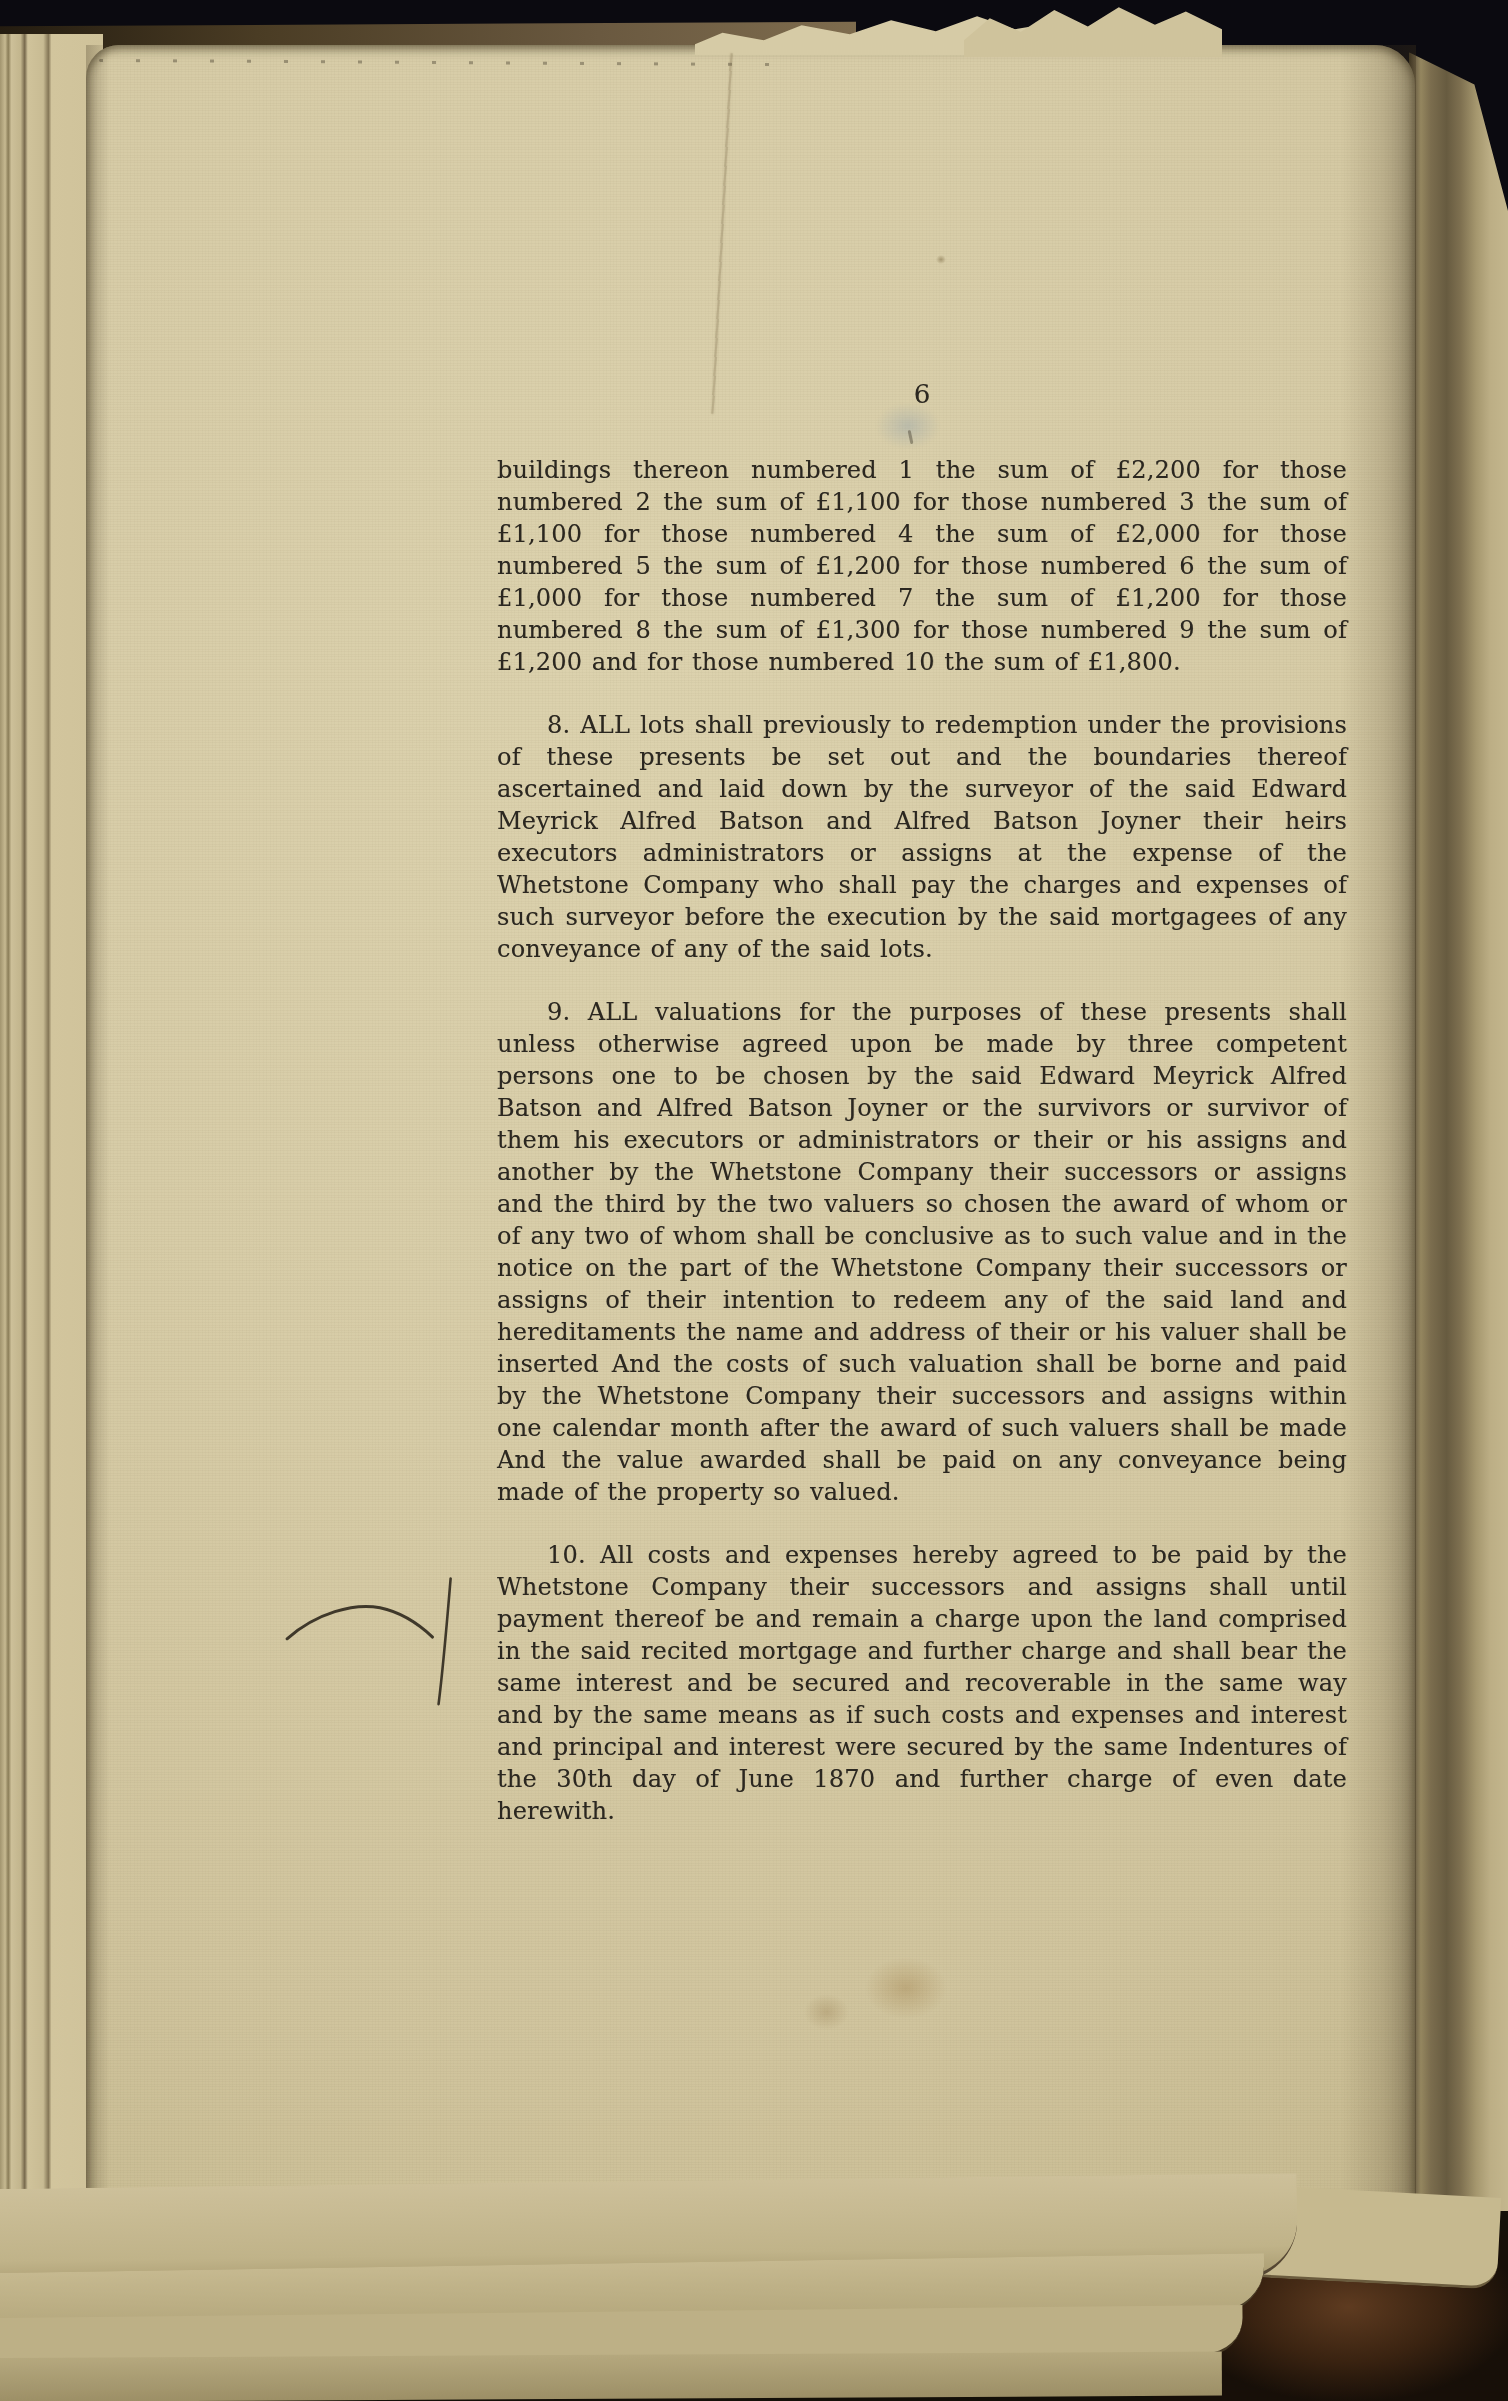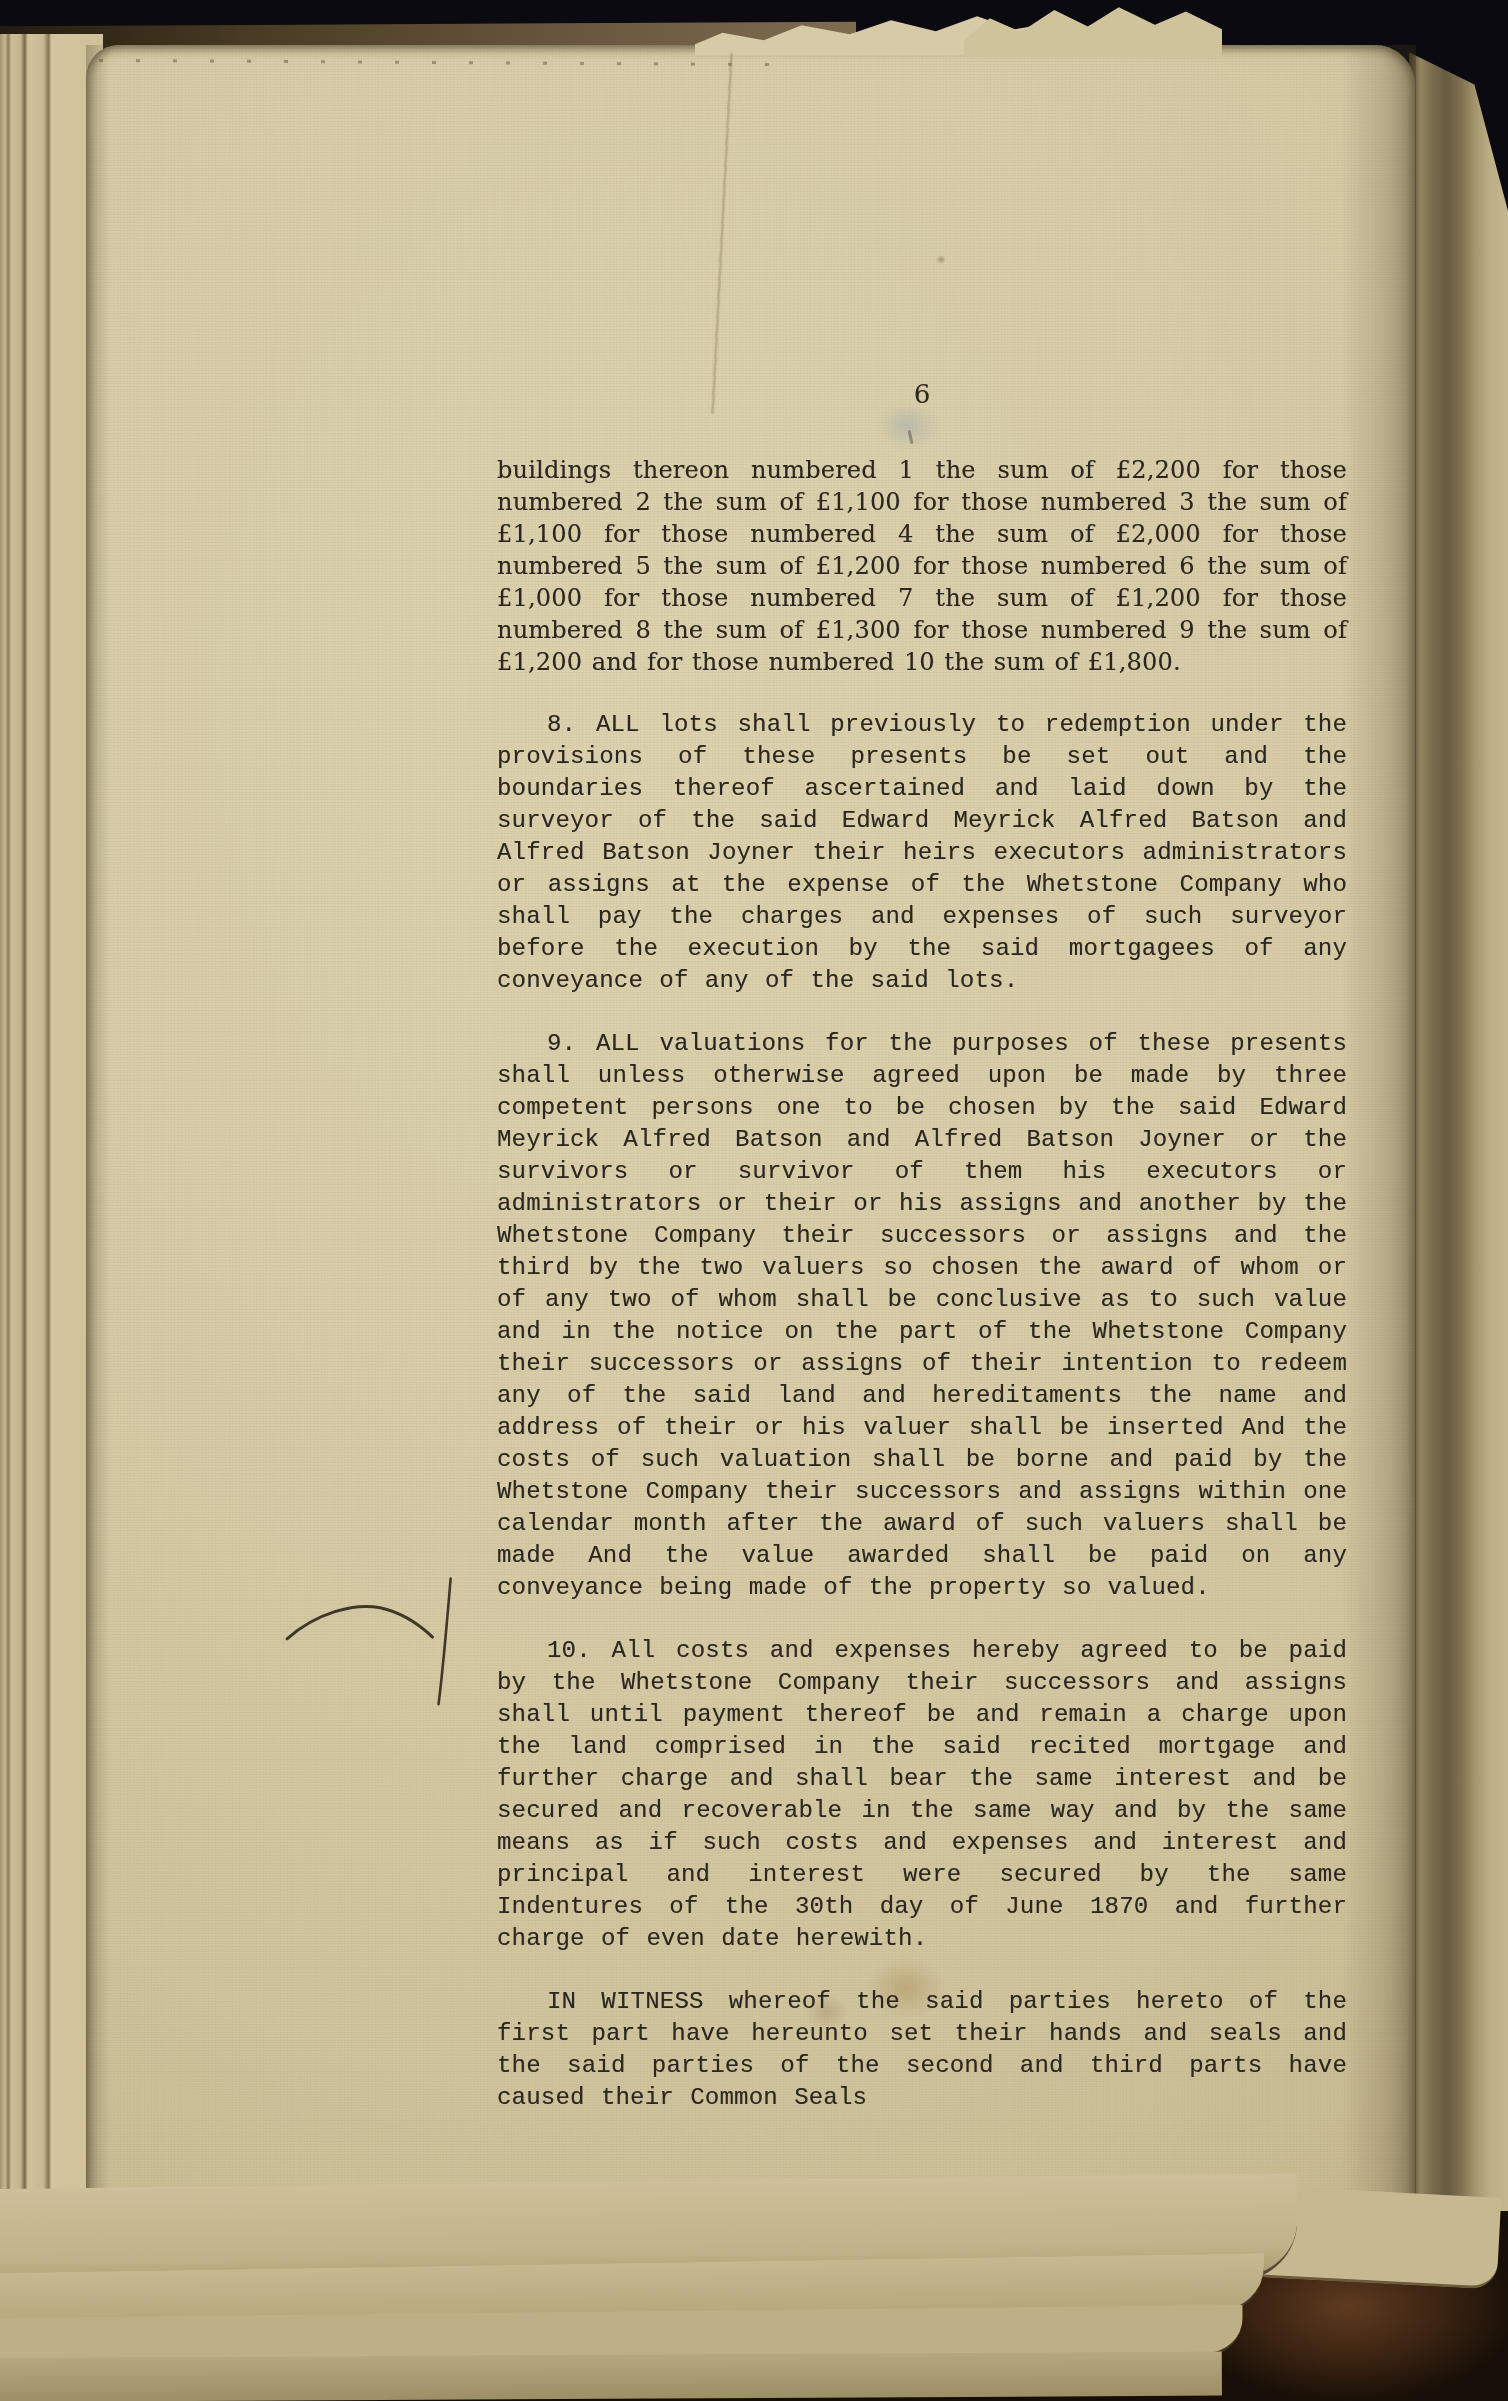--- a/index.html
+++ b/index.html
@@ -124,21 +124,21 @@
     position: absolute; left: 497px; top: 380px; width: 850px;
     font-size: 24px; line-height: 32px; color: #2b2720;
     text-align: justify; letter-spacing: 0.2px; word-spacing: 1.7px;
     text-shadow: 0.3px 0.3px 0 rgba(43,39,32,.35);
   }
   .page-number {
     text-align: center; font-size: 26px; line-height: 29px;
     margin: 0 0 45px 0; text-indent: 0;
   }
   .text-block p { margin: 0 0 31px 0; }
-  .text-block p.indent { text-indent: 50px; font-family: Liberation Mono, monospace; }
+  .text-block p.indent { text-indent: 50px; }
   .text-block p:last-child { margin-bottom: 0; }
 
   .blue-ink-smudge {
     position: absolute; left: 876px; top: 403px; width: 64px; height: 46px;
     background: radial-gradient(closest-side, rgba(110,140,175,.28), rgba(110,140,175,0));
     filter: blur(1.7px);
   }
   .small-under-mark {
     position: absolute; left: 909px; top: 430px; width: 3.4px; height: 13.8px;
     background: rgba(74,67,51,.45); border-radius: 1.7px; transform: rotate(-12deg);
@@ -196,17 +196,16 @@
     <path d="M 14 82 C 48 52 92 40 122 46 C 146 51 166 64 183 80" fill="none" stroke="#3f382a" stroke-width="3.5" stroke-linecap="round"></path>
     <path d="M 204 12 C 200 60 196 110 190 158" fill="none" stroke="#3f382a" stroke-width="3" stroke-linecap="round"></path>
   </svg>
 
   <div class="text-block">
     <div class="page-number">6</div>
     <p>buildings thereon numbered 1 the sum of £2,200 for those numbered 2 the sum of £1,100 for those numbered 3 the sum of £1,100 for those numbered 4 the sum of £2,000 for those numbered 5 the sum of £1,200 for those numbered 6 the sum of £1,000 for those numbered 7 the sum of £1,200 for those numbered 8 the sum of £1,300 for those numbered 9 the sum of £1,200 and for those numbered 10 the sum of £1,800.</p>
     <p class="indent">8. ALL lots shall previously to redemption under the provisions of these presents be set out and the boundaries thereof ascertained and laid down by the surveyor of the said Edward Meyrick Alfred Batson and Alfred Batson Joyner their heirs executors administrators or assigns at the expense of the Whetstone Company who shall pay the charges and expenses of such surveyor before the execution by the said mortgagees of any conveyance of any of the said lots.</p>
     <p class="indent">9. ALL valuations for the purposes of these presents shall unless otherwise agreed upon be made by three competent persons one to be chosen by the said Edward Meyrick Alfred Batson and Alfred Batson Joyner or the survivors or survivor of them his executors or administrators or their or his assigns and another by the Whetstone Company their successors or assigns and the third by the two valuers so chosen the award of whom or of any two of whom shall be conclusive as to such value and in the notice on the part of the Whetstone Company their successors or assigns of their intention to redeem any of the said land and hereditaments the name and address of their or his valuer shall be inserted And the costs of such valuation shall be borne and paid by the Whetstone Company their successors and assigns within one calendar month after the award of such valuers shall be made And the value awarded shall be paid on any conveyance being made of the property so valued.</p>
     <p class="indent">10. All costs and expenses hereby agreed to be paid by the Whetstone Company their successors and assigns shall until payment thereof be and remain a charge upon the land comprised in the said recited mortgage and further charge and shall bear the same interest and be secured and recoverable in the same way and by the same means as if such costs and expenses and interest and principal and interest were secured by the same Indentures of the 30th day of June 1870 and further charge of even date herewith.</p>
-    <p class="indent">IN WITNESS whereof the said parties hereto of the first part have hereunto set their hands and seals and the said parties of the second and third parts have caused their Common Seals</p>
   </div>
 
 </div>
 
 
 </body></html>

